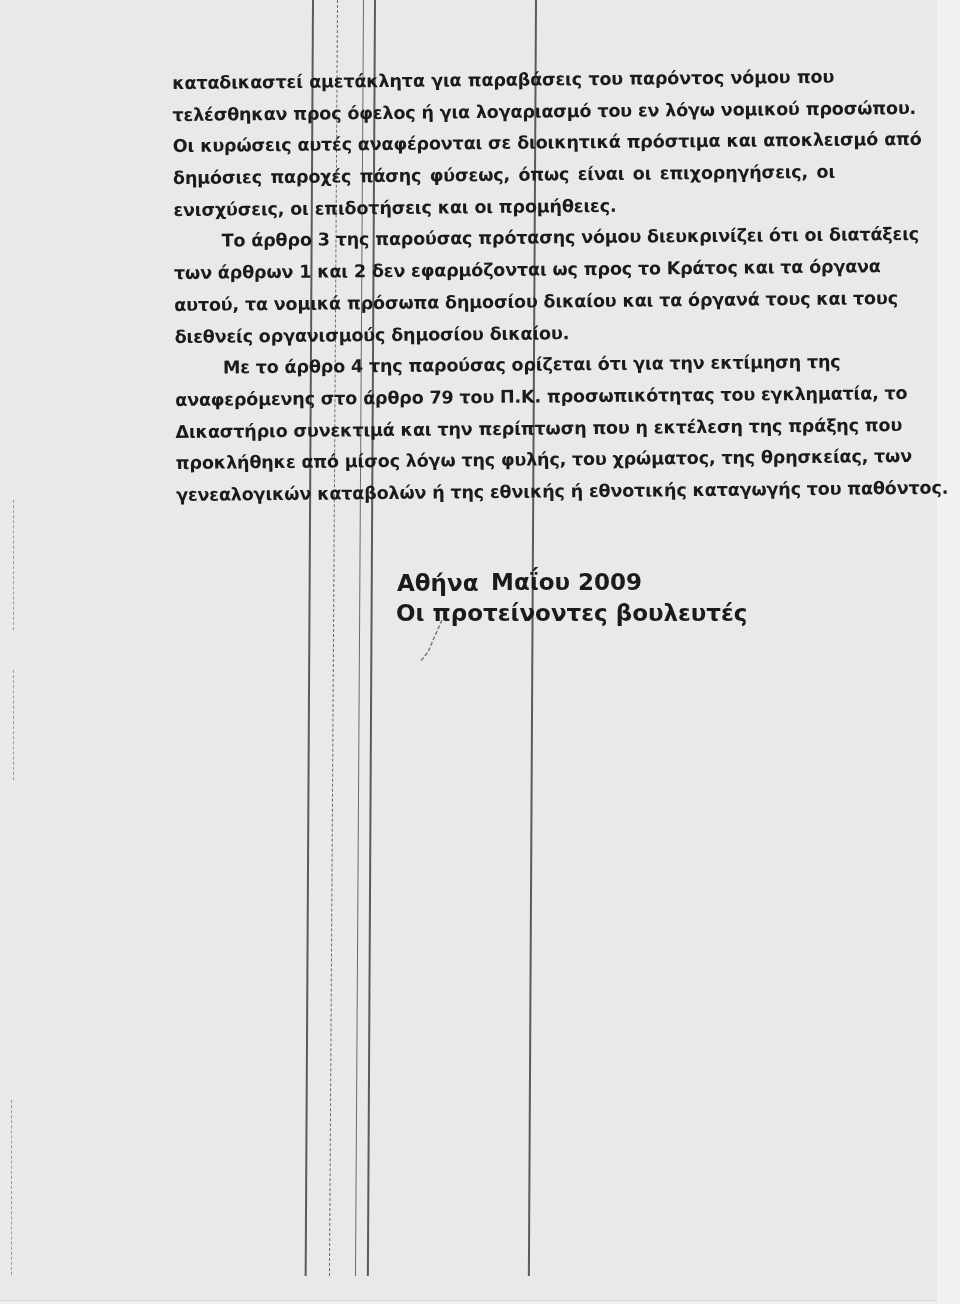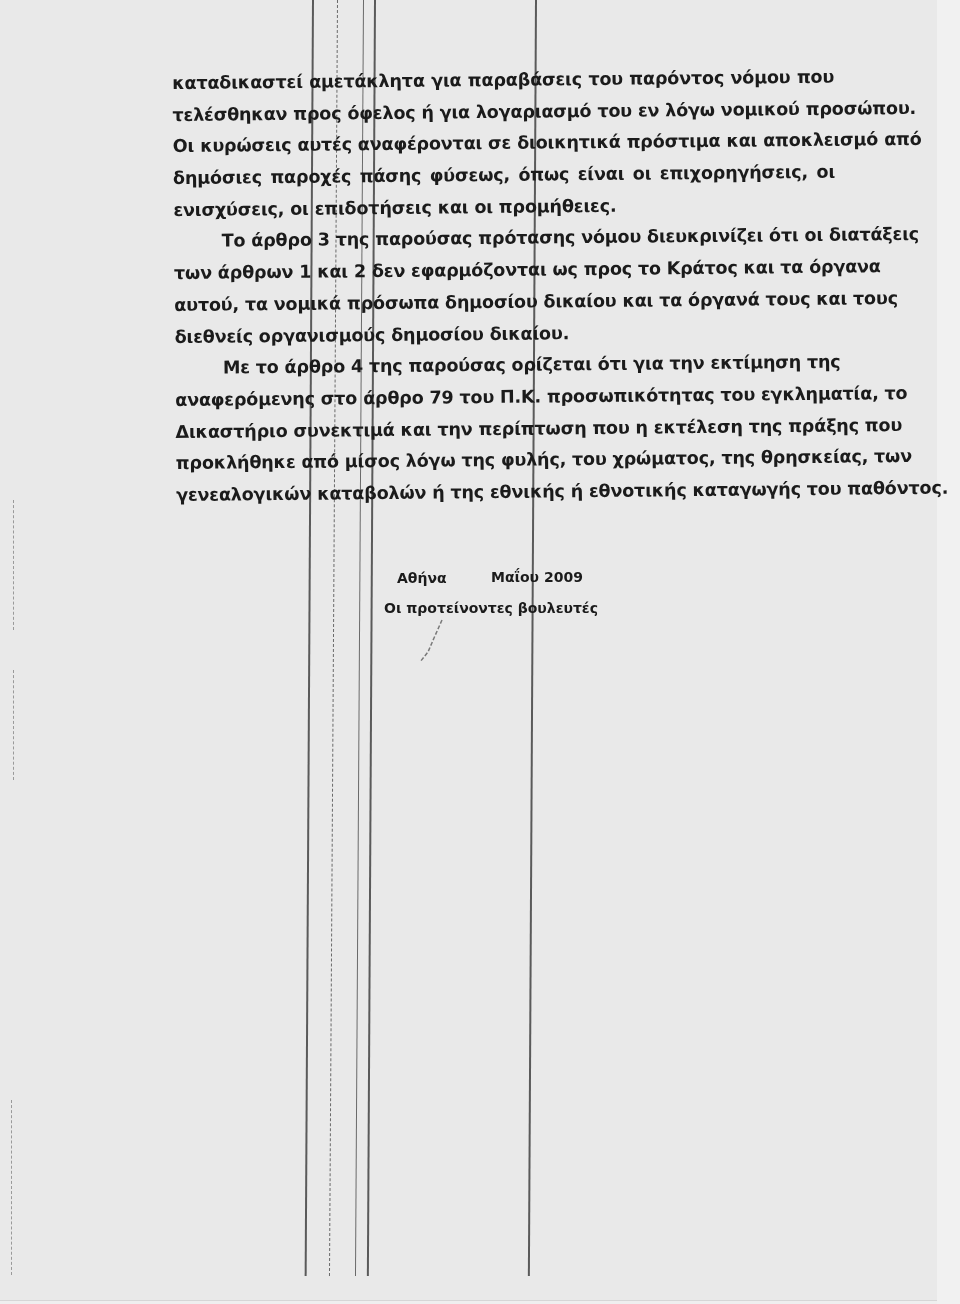--- a/index.html
+++ b/index.html
@@ -21,21 +21,21 @@
   .edge-marks { position: absolute; left: 13px; width: 0; border-left: 1px dashed #9a9a9a; }
   .textblock {
     position: absolute; left: 172px; top: 68px; width: 662px;
     transform: rotate(-0.55deg); transform-origin: top left;
     color: #1b1b1b; font-size: 17.6px; font-weight: bold; letter-spacing: -0.2px;
     line-height: 31.7px;
   }
   .line { display: block; white-space: nowrap; text-align: justify; text-align-last: justify; height: 31.7px; }
   .line.last { text-align-last: left; }
   .line.indent { padding-left: 48px; }
-  .sig { position: absolute; color: #1b1b1b; font-size: 14px; font-weight: bold; white-space: nowrap; }
+  .sig { position: absolute; color: #1b1b1b; font-size: 23px; font-weight: bold; white-space: nowrap; }
   .penmark { position: absolute; left: 410px; top: 618px; width: 40px; height: 50px; }
 </style>
 </head>
 <body>
 
 <div class="paper"></div>
 <div class="strip"></div>
 
 <div class="vline" style="left:312px;top:0;height:1276px;transform:rotate(0.33deg);"></div>
 <div class="vline dash" style="left:337px;top:0;height:1276px;transform:rotate(0.36deg);"></div>
@@ -64,17 +64,17 @@
     <span class="line indent">Με το άρθρο 4 της παρούσας ορίζεται ότι για την εκτίμηση της</span>
     <span class="line">αναφερόμενης στο άρθρο 79 του Π.Κ. προσωπικότητας του εγκληματία, το</span>
     <span class="line">Δικαστήριο συνεκτιμά και την περίπτωση που η εκτέλεση της πράξης που</span>
     <span class="line">προκλήθηκε από μίσος λόγω της φυλής, του χρώματος, της θρησκείας, των</span>
     <span class="line last">γενεαλογικών καταβολών ή της εθνικής ή εθνοτικής καταγωγής του παθόντος.</span>
   </div>
 </div>
 
 <div class="sig" style="left:397px;top:570px;">Αθήνα</div>
 <div class="sig" style="left:491px;top:569px;">Μαΐου 2009</div>
-<div class="sig" style="left:384px;top:600px;">Οι προτείνοντες βουλευτές</div>
+<div class="sig" style="left:396px;top:600px;">Οι προτείνοντες βουλευτές</div>
 
 <svg class="penmark" viewBox="0 0 40 50">
   <path d="M32 2 L24 20 L18 34 L10 44" stroke="#7a7a7a" stroke-width="1.5" fill="none" stroke-dasharray="4 2"></path>
 </svg>
 
 </body></html>

